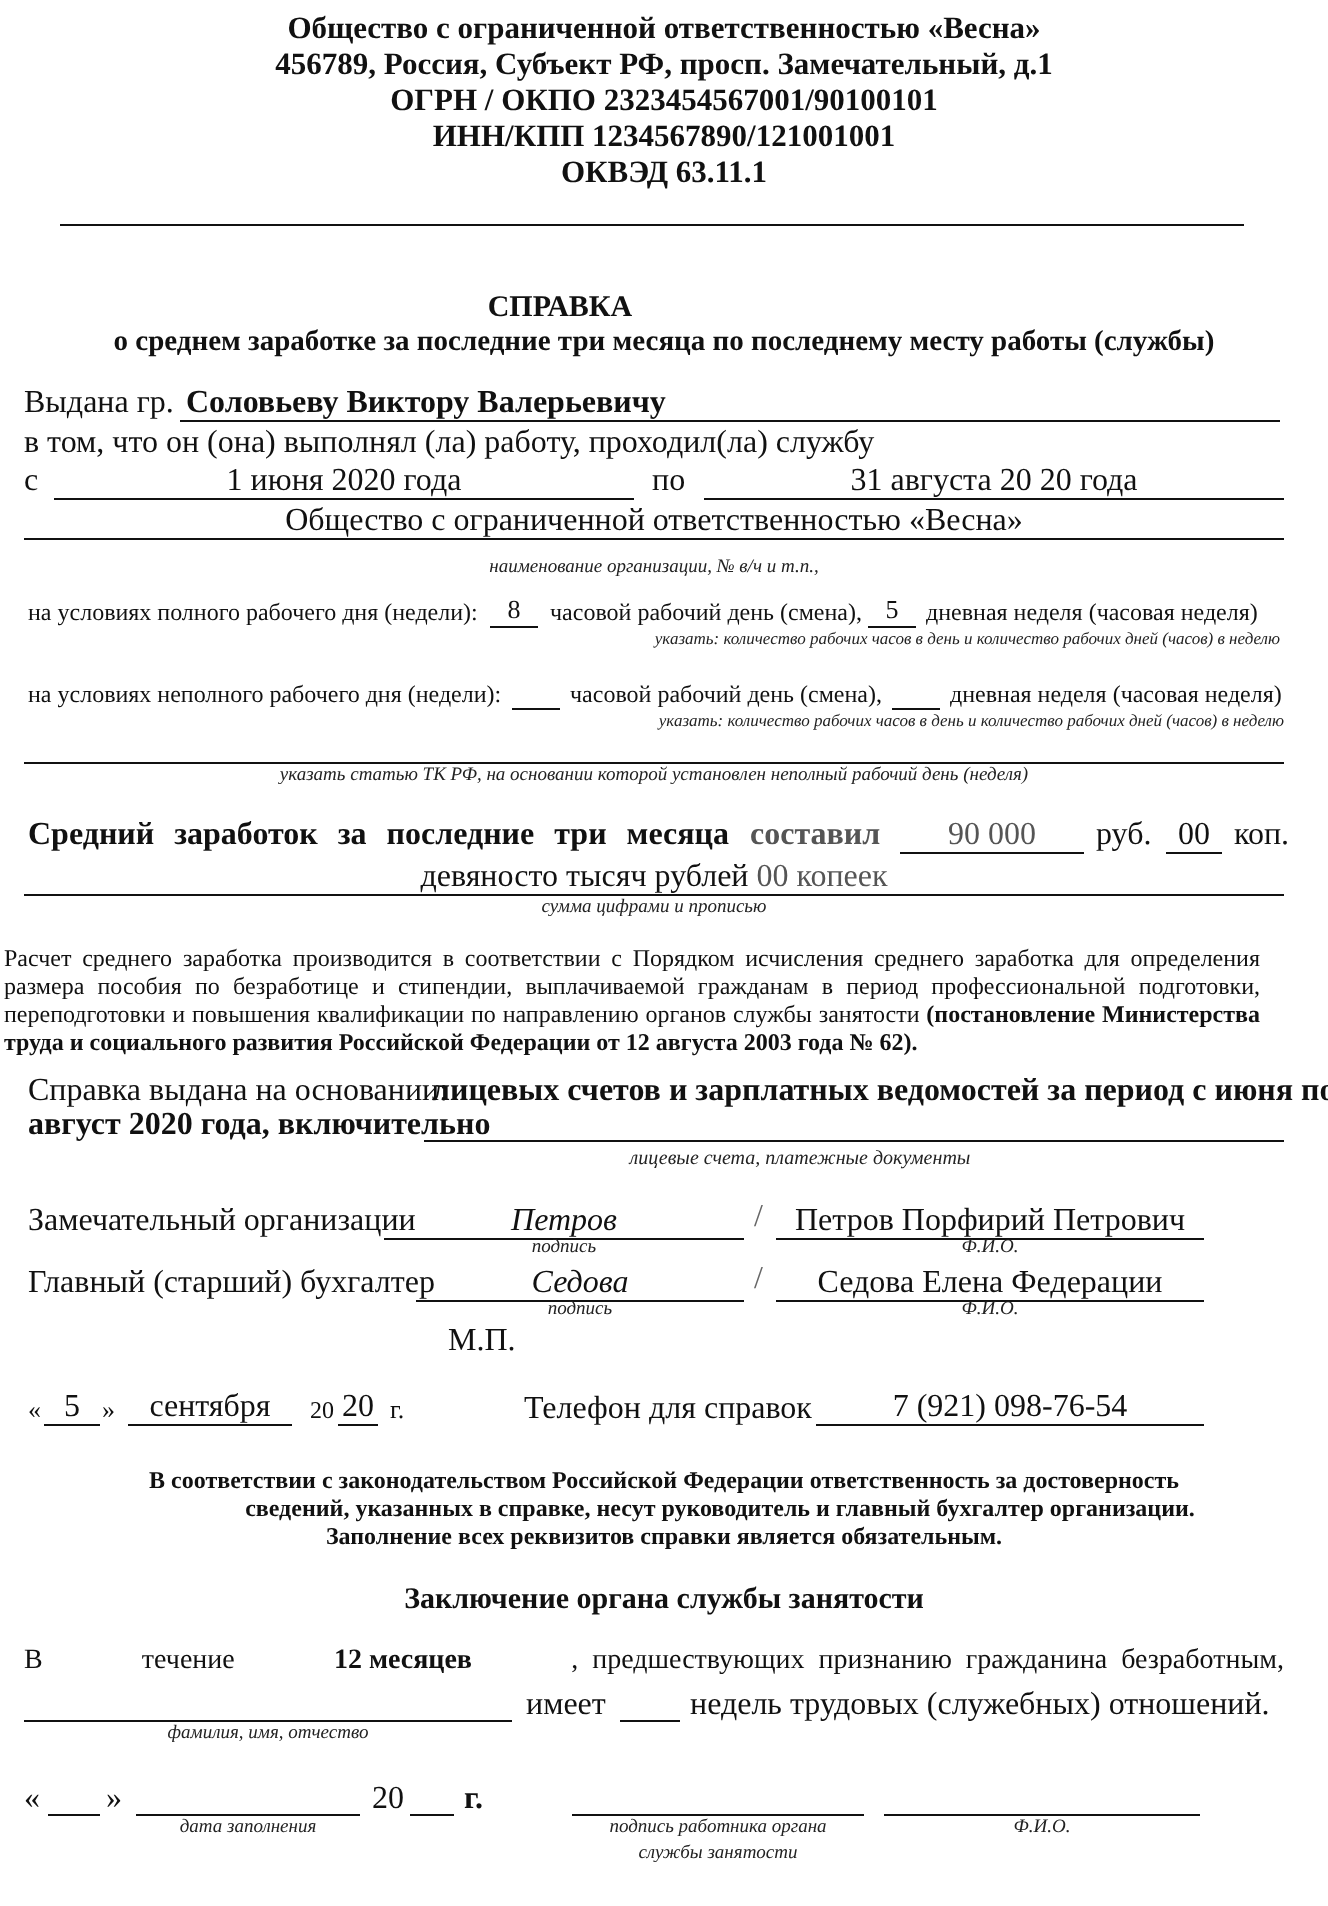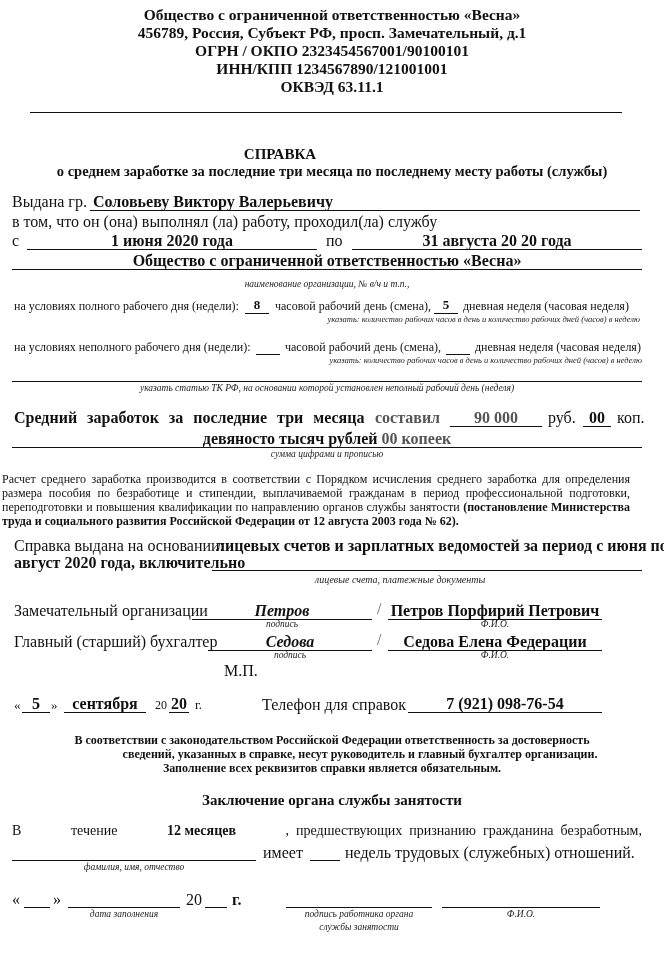--- a/index.html
+++ b/index.html
@@ -8,21 +8,21 @@
   .abs { position:absolute; white-space:nowrap; }
   .c { text-align:center; }
   .b { font-weight:bold; }
   .i { font-style:italic; }
   .hdr { left:0; width:664px; text-align:center; font-weight:bold; font-size:15.5px; line-height:18px; }
   .line { position:absolute; border-bottom:1px solid #111; height:0; }
   .cap { position:absolute; font-size:9.5px; font-style:italic; text-align:center; white-space:nowrap; color:#222; }
   .t14 { font-size:16px; }
   .t13 { font-size:13px; }
   .t12 { font-size:12px; }
-  .fill { position:absolute; font-weight:bold; text-align:center; white-space:nowrap; }
+  .fill { position:absolute; font-weight:normal; text-align:center; white-space:nowrap; }
   .gray { color:#555; }
   .para { position:absolute; left:2px; width:628px; font-size:12px; line-height:14px; text-align:justify; }
 </style>
 </head>
 <body>
 
 <div class="abs hdr" style="top:6px;">Общество с ограниченной ответственностью «Весна»</div>
 <div class="abs hdr" style="top:24px;">456789, Россия, Субъект РФ, просп. Замечательный, д.1</div>
 <div class="abs hdr" style="top:42px;">ОГРН / ОКПО 2323454567001/90100101</div>
 <div class="abs hdr" style="top:60px;">ИНН/КПП 1234567890/121001001</div>

